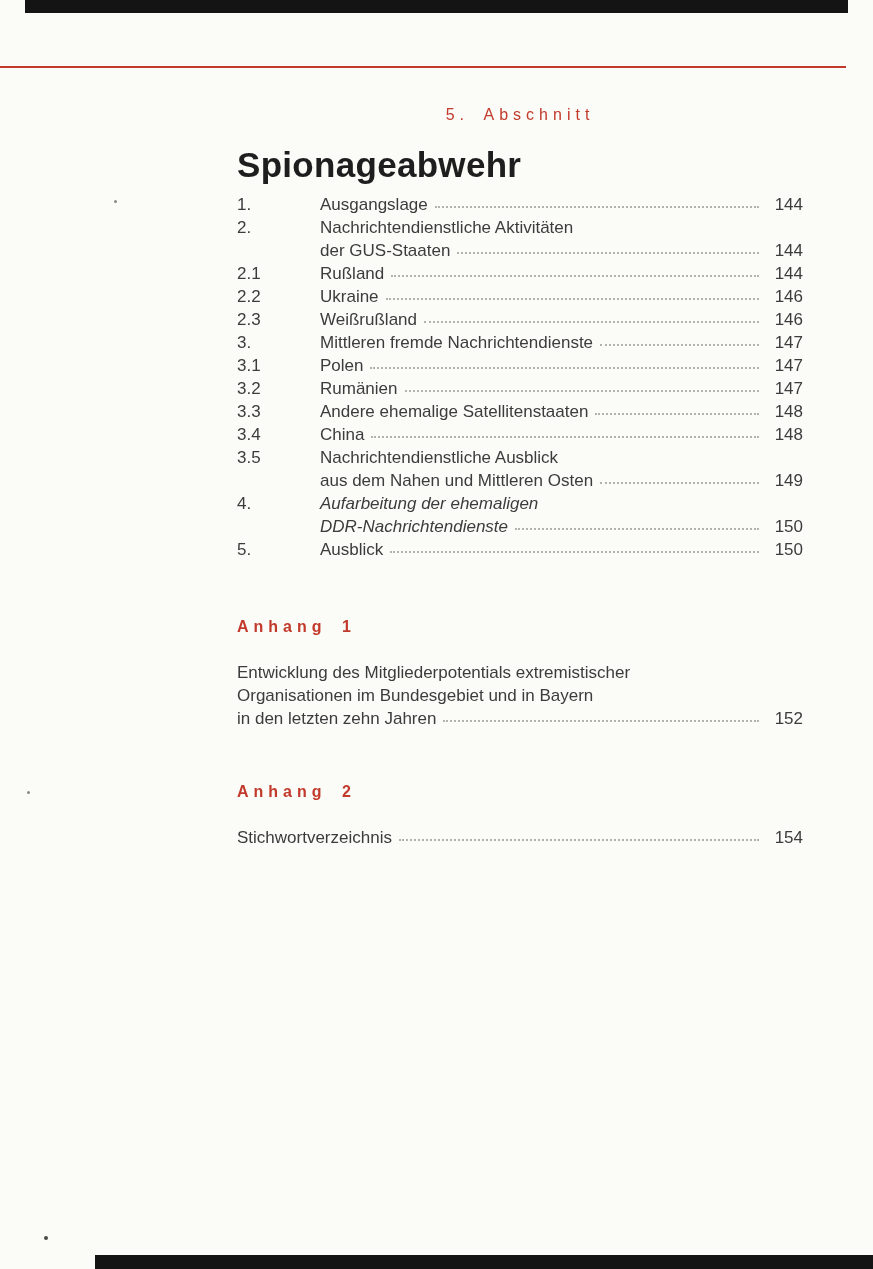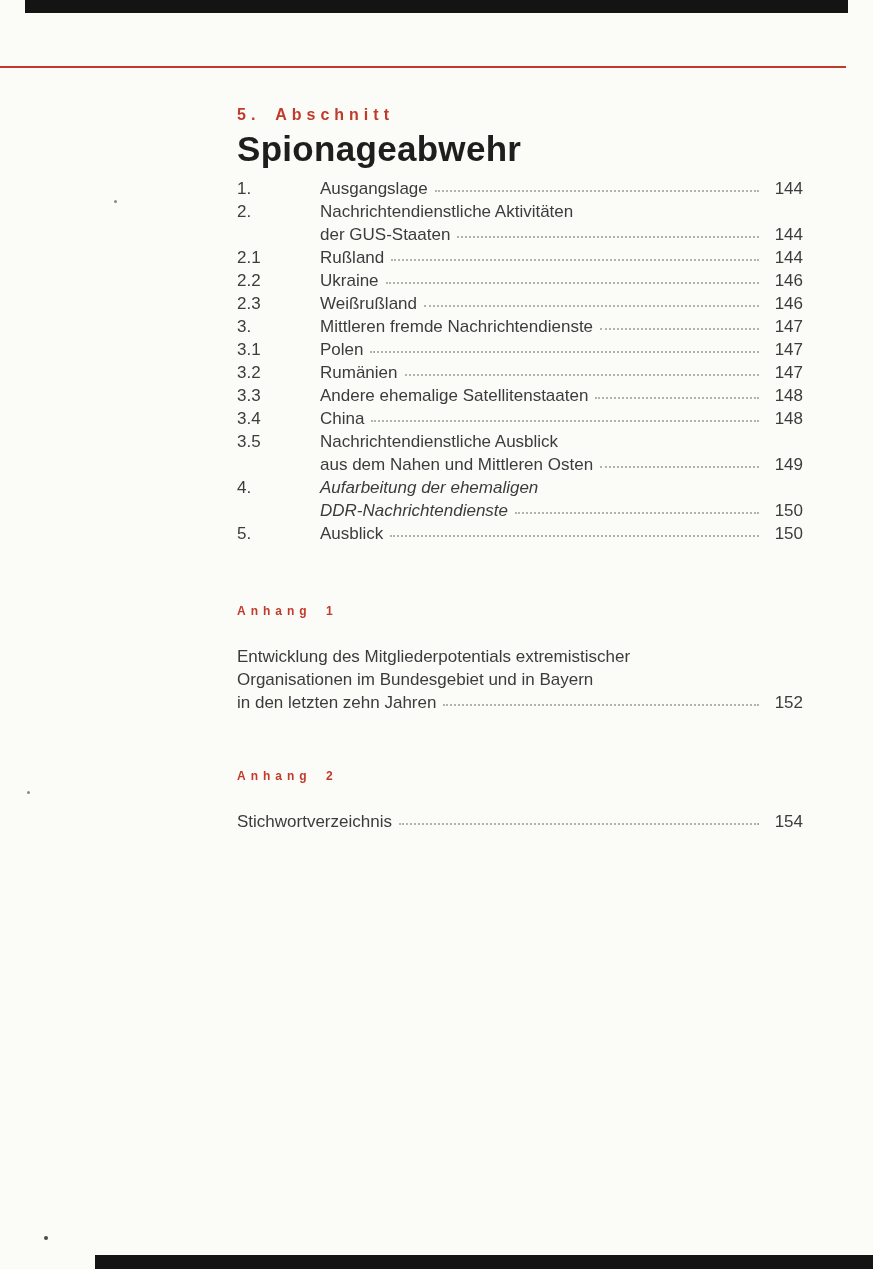--- a/index.html
+++ b/index.html
@@ -37,28 +37,29 @@
   .content {
     position: absolute;
     left: 237px;
     top: 105px;
     width: 566px;
   }
 
   .section-label {
     color: var(--accent, #c23a2b);
     font-size: 16px;
-    font-weight: bold;
+    font-weight: normal;
     letter-spacing: 5px;
     word-spacing: 6px;
     line-height: 20px;
+    text-align: center;
   }
 
   .page-title {
-    margin: 4px 0 0 0;
+    margin: 20px 0 0 0;
     font-size: 35px;
     font-weight: bold;
     letter-spacing: 0.3px;
     line-height: 40px;
     color: #1e1e1e;
   }
 
   .toc { margin-top: 8px; font-size: 17px; }
 
   .toc-entry { display: flex; line-height: 23px; }
@@ -79,21 +80,21 @@
   }
 
   .toc-page {
     flex-shrink: 0;
     min-width: 34px;
     text-align: right;
   }
 
   .appendix-heading {
     color: var(--accent, #c23a2b);
-    font-size: 12px;
+    font-size: 16px;
     font-weight: bold;
     letter-spacing: 5px;
     word-spacing: 6px;
     line-height: 20px;
     margin-top: 56px;
   }
   .appendix:nth-child(2) .appendix-heading { margin-top: 52px; }
 
   .appendix-body {
     margin-top: 24px;

